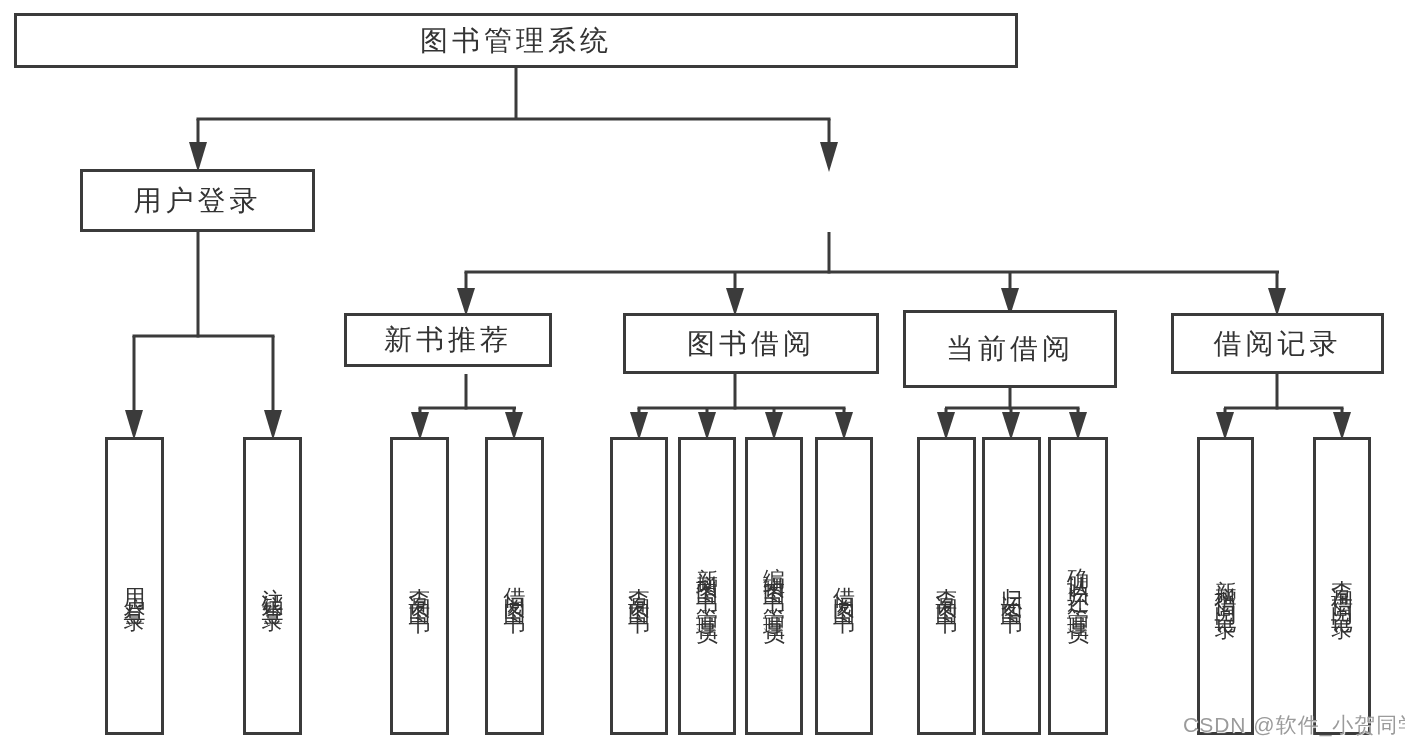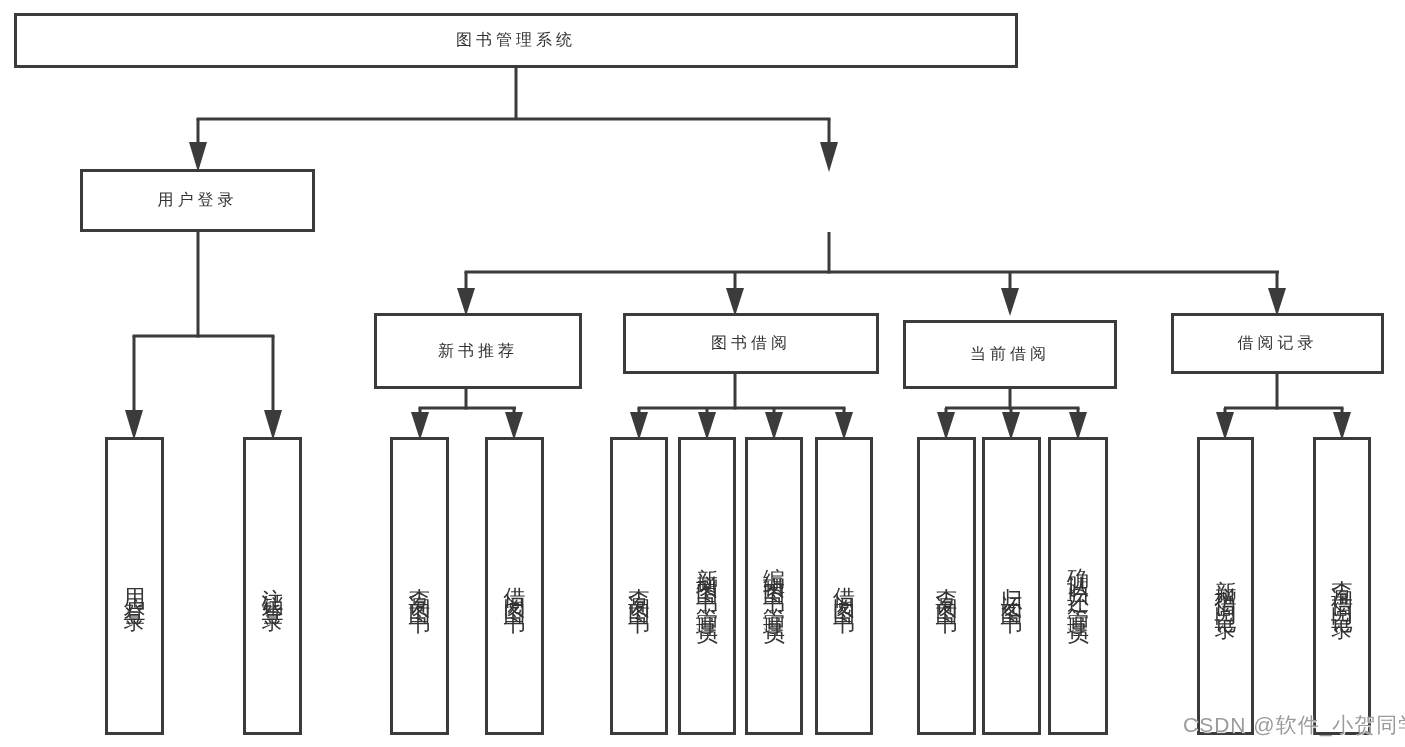--- a/index.html
+++ b/index.html
@@ -21,21 +21,21 @@
     box-sizing: border-box;
     border: 3px solid #3b3b3b;
     background: #ffffff;
     display: flex;
     align-items: center;
     justify-content: center;
     color: #333333;
     z-index: 1;
   }
   .node.h span {
-    font-size: 16px;
+    font-size: 28px;
     letter-spacing: 4px;
     white-space: nowrap;
   }
   .node.v .vtext {
     writing-mode: vertical-rl;
     text-orientation: mixed;
     font-size: 22px;
     letter-spacing: 8px;
     line-height: 1;
     white-space: nowrap;
@@ -131,27 +131,27 @@
   </svg>
 
   <div class="node h" style="left:14px;top:13px;width:1004px;height:55px">
     <span>图书管理系统</span>
   </div>
 
   <div class="node h" style="left:80px;top:169px;width:235px;height:63px">
     <span>用户登录</span>
   </div>
 
-  <div class="node h" style="left:374px;top:313px;width:208px;height:76px">
+  <div class="node h" style="left:344px;top:313px;width:208px;height:54px">
     <span>新书推荐</span>
   </div>
   <div class="node h" style="left:623px;top:313px;width:256px;height:61px">
     <span>图书借阅</span>
   </div>
-  <div class="node h" style="left:903px;top:320px;width:214px;height:69px">
+  <div class="node h" style="left:903px;top:310px;width:214px;height:78px">
     <span>当前借阅</span>
   </div>
   <div class="node h" style="left:1171px;top:313px;width:213px;height:61px">
     <span>借阅记录</span>
   </div>
 
   <div class="node v" style="left:105px;top:437px;width:59px;height:298px">
     <span class="vtext">用户登录</span>
   </div>
   <div class="node v" style="left:243px;top:437px;width:59px;height:298px">

